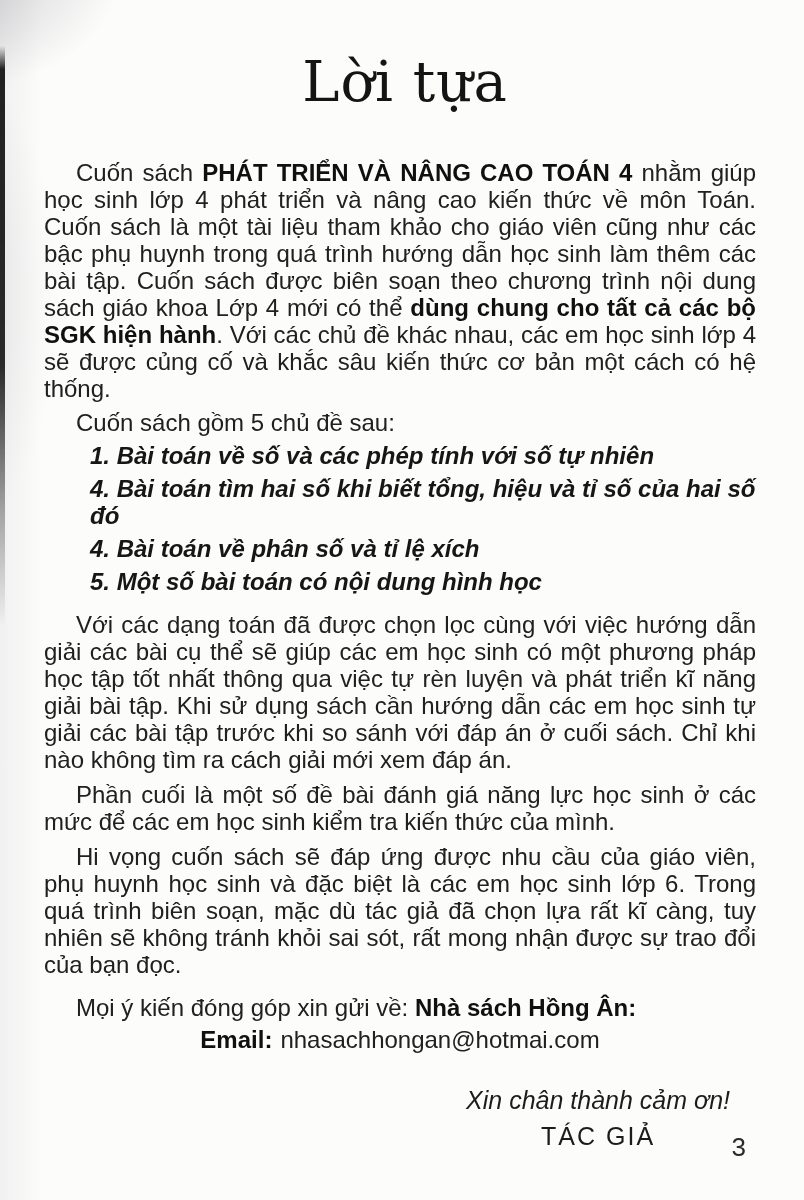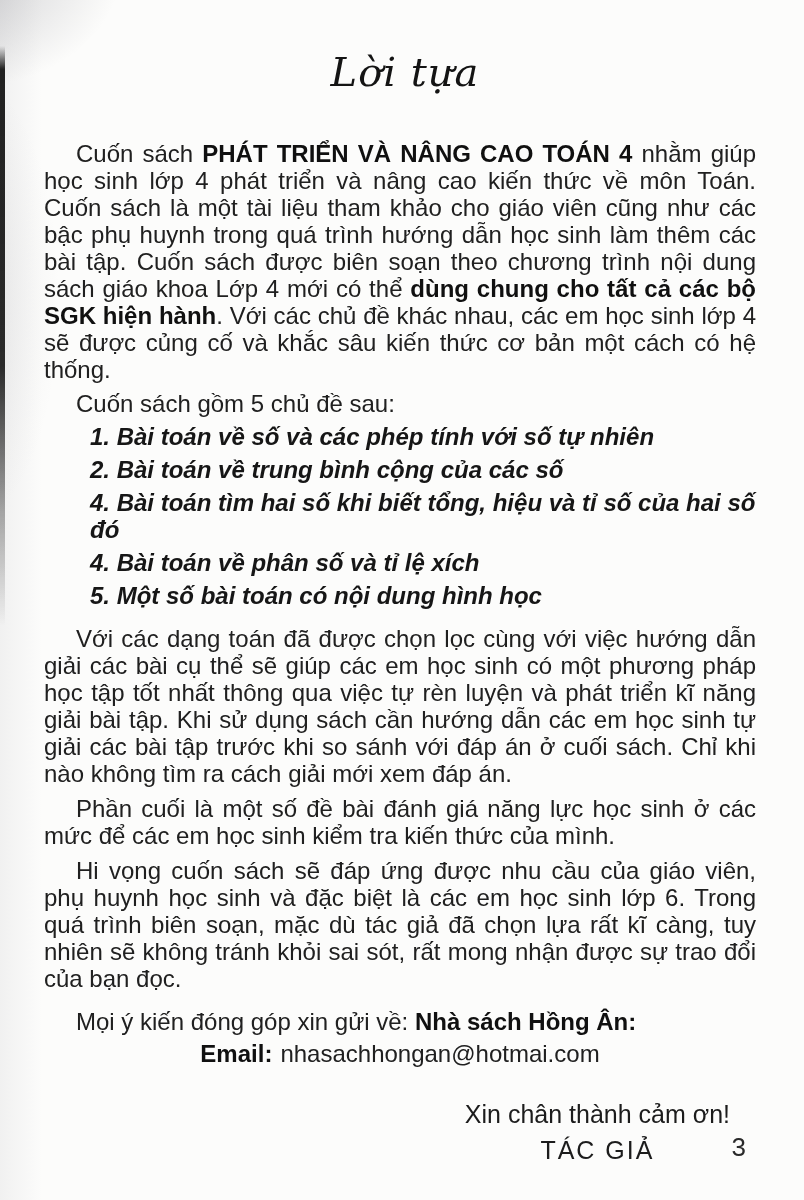--- a/index.html
+++ b/index.html
@@ -26,23 +26,22 @@
       rgba(15,15,15,0.92) 4%,
       rgba(15,15,15,0.88) 55%,
       rgba(15,15,15,0.35) 80%,
       rgba(15,15,15,0) 100%);
     filter: blur(0.6px);
   }
   .title {
     margin: 48px 0 44px 6px;
     text-align: center;
     font-family: "DejaVu Serif", serif;
-    font-style: italic;
     font-weight: normal;
-    font-size: 40px;
+    font-size: 56px;
     line-height: 1.2;
     color: #141414;
     letter-spacing: 1px;
   }
   .body-col { padding: 0 48px 0 44px; }
   .para {
     margin: 0;
     font-size: 24px;
     line-height: 27px;
     text-align: justify;
@@ -61,21 +60,21 @@
   .mt2 { margin-top: 8px; }
   .contact-line { margin-top: 16px; }
   .center {
     margin: 4px 0 0 0;
     font-size: 24px; line-height: 30px;
     text-align: center; color: #202020;
   }
   .email-label { margin-right: 8px; }
   .closing { margin-top: 30px; display: flex; justify-content: flex-end; }
   .closing-inner { text-align: center; margin-right: 26px; }
-  .thanks { font-size: 25px; line-height: 30px; color: #1c1c1c; }
+  .thanks { font-style: italic; font-size: 25px; line-height: 30px; color: #1c1c1c; }
   .author { font-size: 25px; letter-spacing: 2px; margin-top: 7px; color: #1c1c1c; }
   .pagenum {
     position: absolute; right: 58px; bottom: 37px;
     font-size: 26px; color: #2a2a2a;
   }
 </style>
 </head>
 <body>
 
 <div class="page">
@@ -84,21 +83,20 @@
   <h1 class="title">Lời tựa</h1>
 
   <div class="body-col">
 
     <p class="para indent"><span>Cuốn sách </span><b>PHÁT TRIỂN VÀ NÂNG CAO TOÁN 4</b><span> nhằm giúp học sinh lớp 4 phát triển và nâng cao kiến thức về môn Toán. Cuốn sách là một tài liệu tham khảo cho giáo viên cũng như các bậc phụ huynh trong quá trình hướng dẫn học sinh làm thêm các bài tập. Cuốn sách được biên soạn theo chương trình nội dung sách giáo khoa Lớp 4 mới có thể </span><b>dùng chung cho tất cả các bộ SGK hiện hành</b><span>. Với các chủ đề khác nhau, các em học sinh lớp 4 sẽ được củng cố và khắc sâu kiến thức cơ bản một cách có hệ thống.</span></p>
 
     <p class="para indent topics-intro">Cuốn sách gồm 5 chủ đề sau:</p>
 
     <ol class="topics">
       <li class="topic">1. Bài toán về số và các phép tính với số tự nhiên</li>
-      <li class="topic">2. Bài toán về trung bình cộng của các số</li>
       <li class="topic">4. Bài toán tìm hai số khi biết tổng, hiệu và tỉ số của hai số đó</li>
       <li class="topic">4. Bài toán về phân số và tỉ lệ xích</li>
       <li class="topic">5. Một số bài toán có nội dung hình học</li>
     </ol>
 
     <p class="para indent mt1">Với các dạng toán đã được chọn lọc cùng với việc hướng dẫn giải các bài cụ thể sẽ giúp các em học sinh có một phương pháp học tập tốt nhất thông qua việc tự rèn luyện và phát triển kĩ năng giải bài tập. Khi sử dụng sách cần hướng dẫn các em học sinh tự giải các bài tập trước khi so sánh với đáp án ở cuối sách. Chỉ khi nào không tìm ra cách giải mới xem đáp án.</p>
 
     <p class="para indent mt2">Phần cuối là một số đề bài đánh giá năng lực học sinh ở các mức để các em học sinh kiểm tra kiến thức của mình.</p>
 
     <p class="para indent mt2">Hi vọng cuốn sách sẽ đáp ứng được nhu cầu của giáo viên, phụ huynh học sinh và đặc biệt là các em học sinh lớp 6. Trong quá trình biên soạn, mặc dù tác giả đã chọn lựa rất kĩ càng, tuy nhiên sẽ không tránh khỏi sai sót, rất mong nhận được sự trao đổi của bạn đọc.</p>

